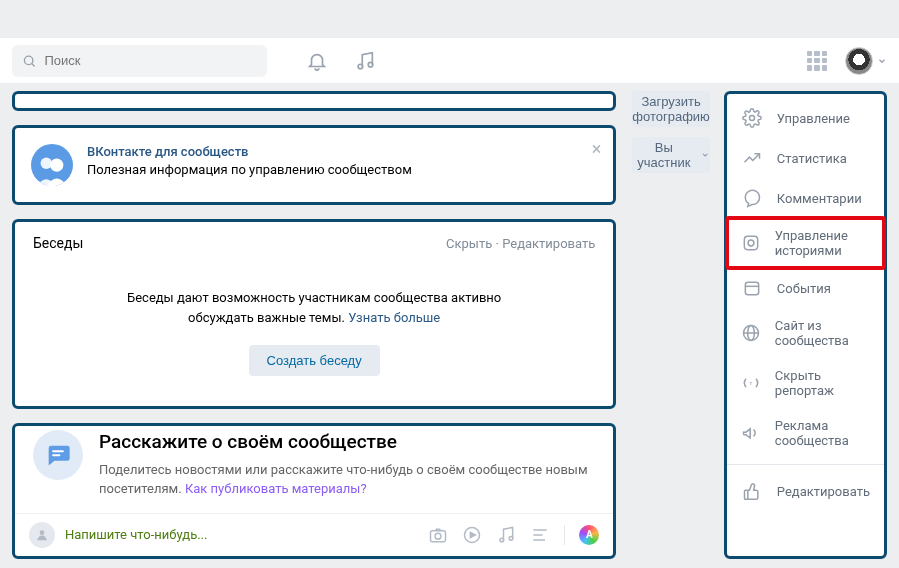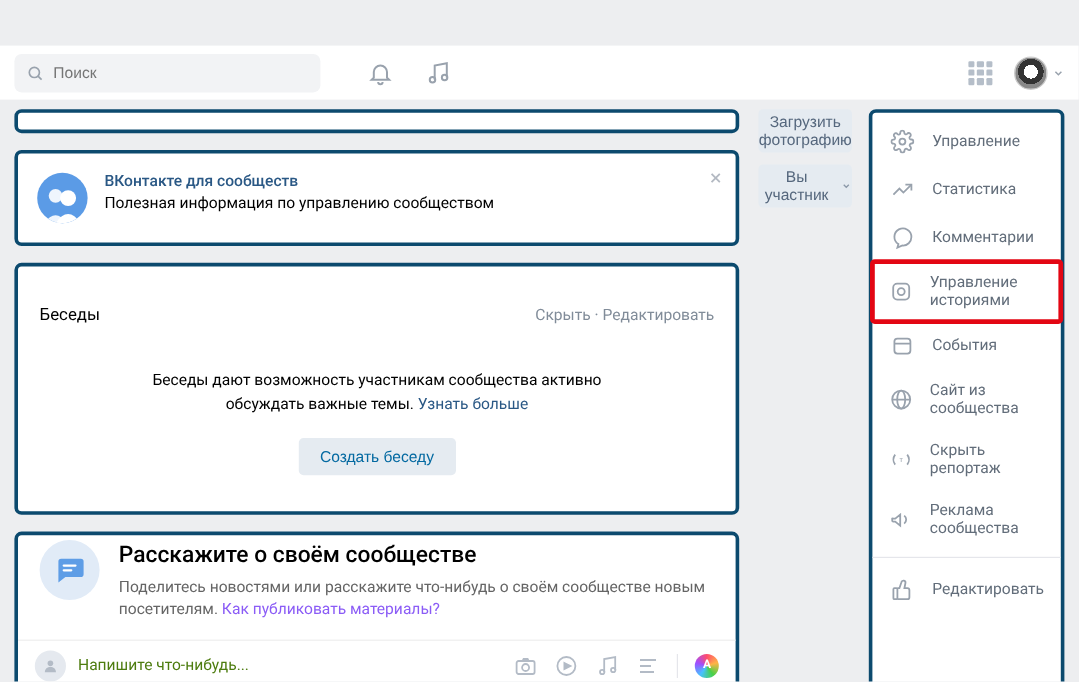--- a/index.html
+++ b/index.html
@@ -90,21 +90,20 @@
   }
   .info-avatar svg { width: 38px; height: 38px; }
   .info-title { color: #2a5885; font-weight: 500; font-size: 13px; margin-bottom: 3px; }
   .info-desc { color: #000; font-size: 13px; }
   .close-x { position:absolute; top:10px; right:12px; color:#b3b9c2; font-size:18px; cursor:pointer; }
 
   
   .chats-header {
     display:flex; justify-content:space-between; align-items:center;
     padding: 13px 18px;
-    margin-top: 20px;
   }
   .chats-title { color:#000; font-size:14px; }
   .chats-actions { color:#818c99; font-size:13px; }
   .chats-actions span { cursor:pointer; }
   .chats-body { padding: 24px 40px 30px; text-align:center; color:#000; font-size:13px; line-height:1.5; }
   .chats-body a { color:#2a5885; cursor:pointer; }
   .btn-gray {
     display:inline-block; margin-top: 18px;
     background:#e5ebf1; color:#0369a1;
     border:none; border-radius:4px;

